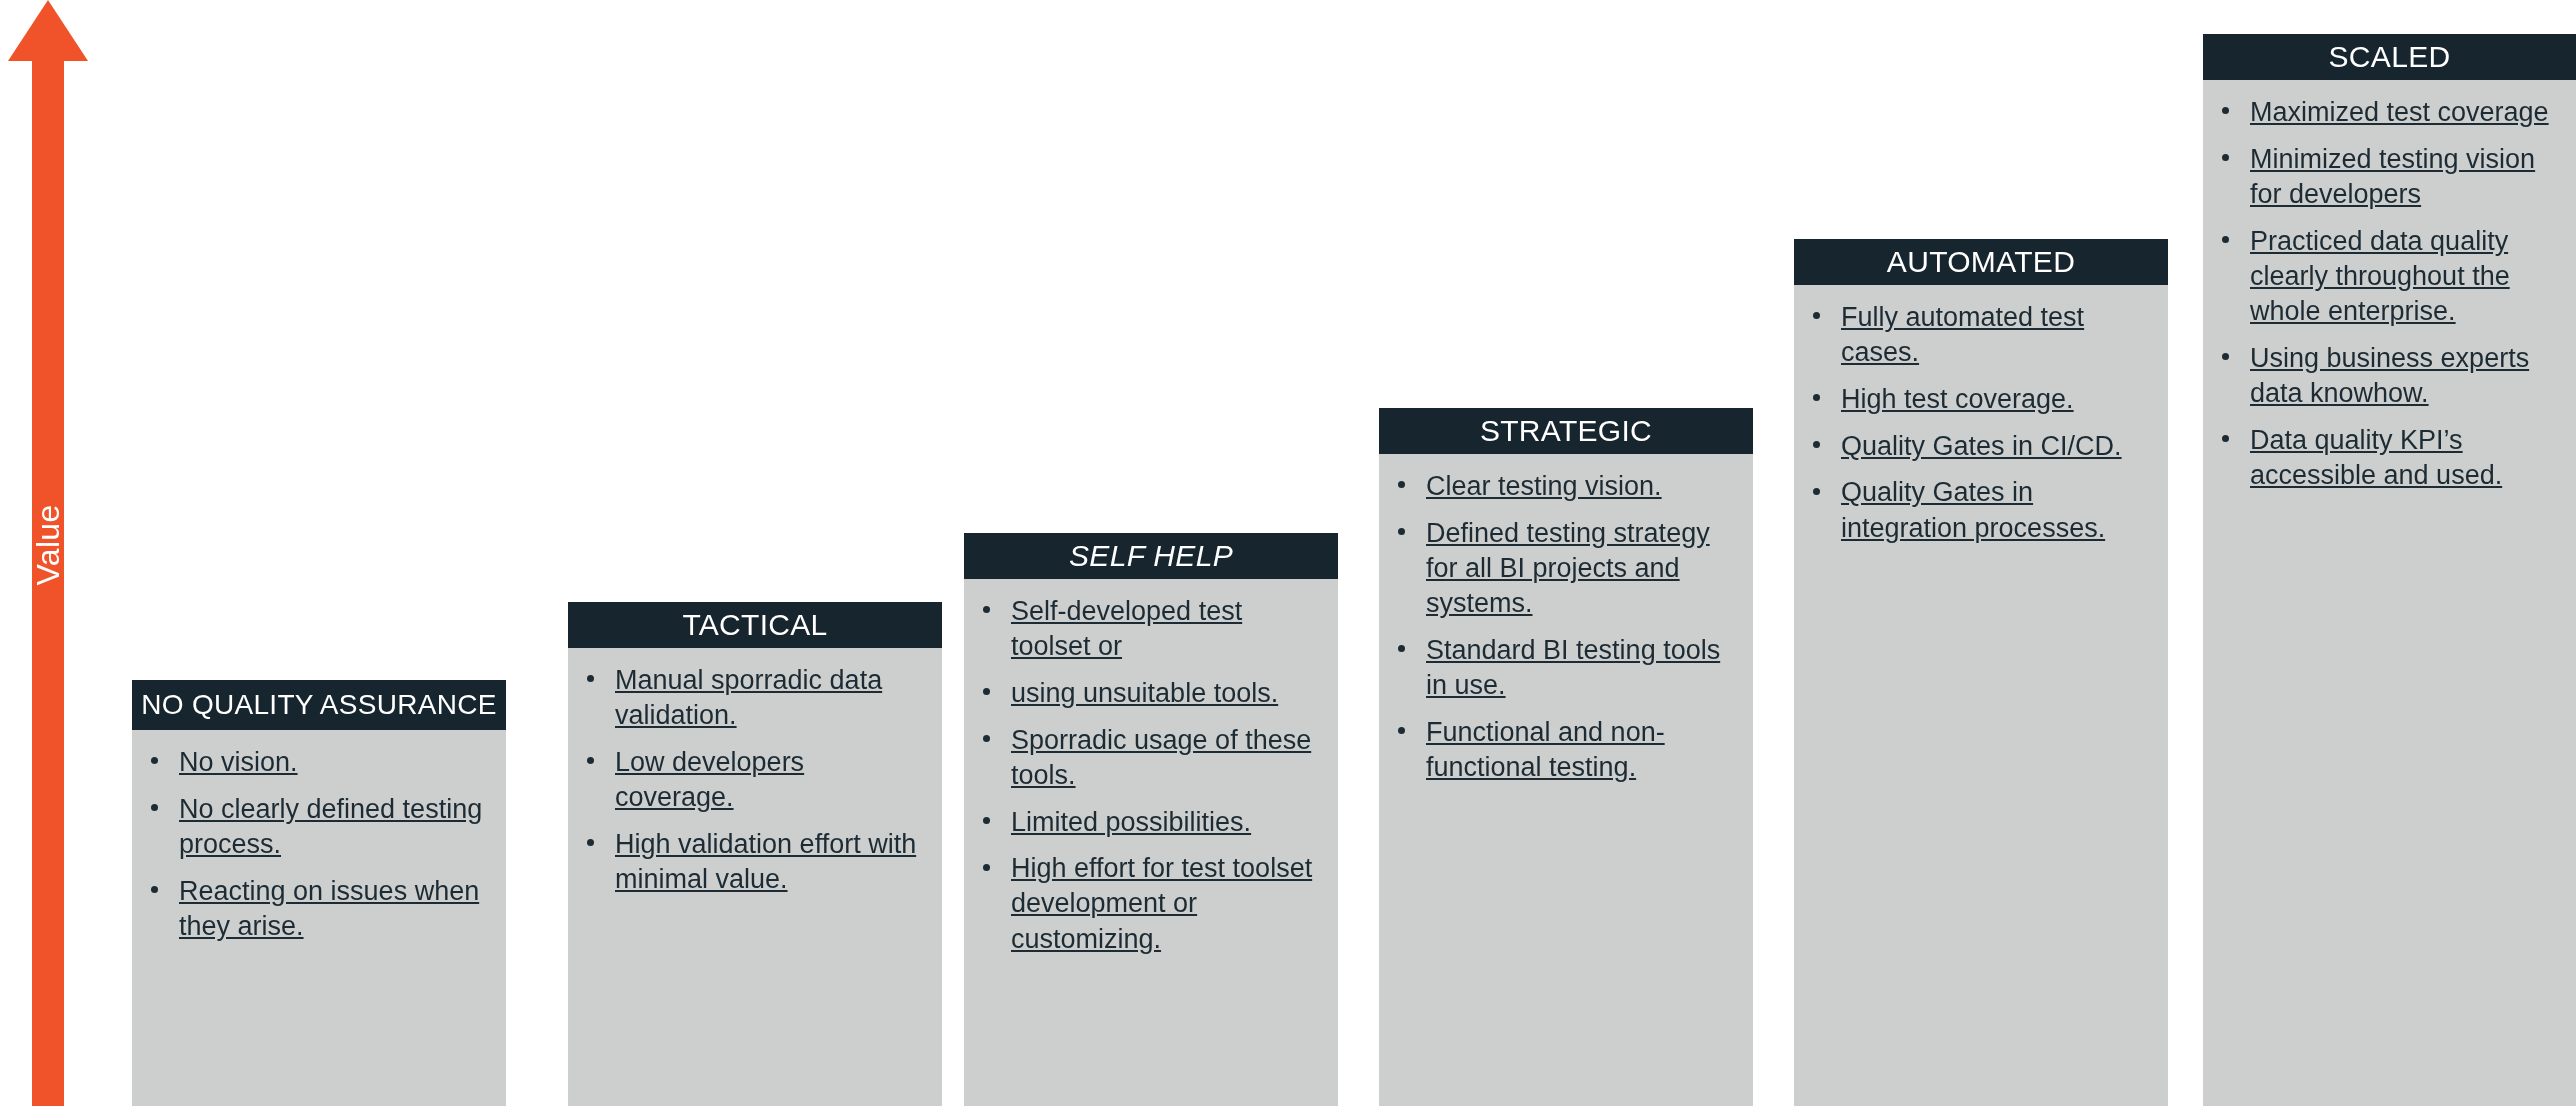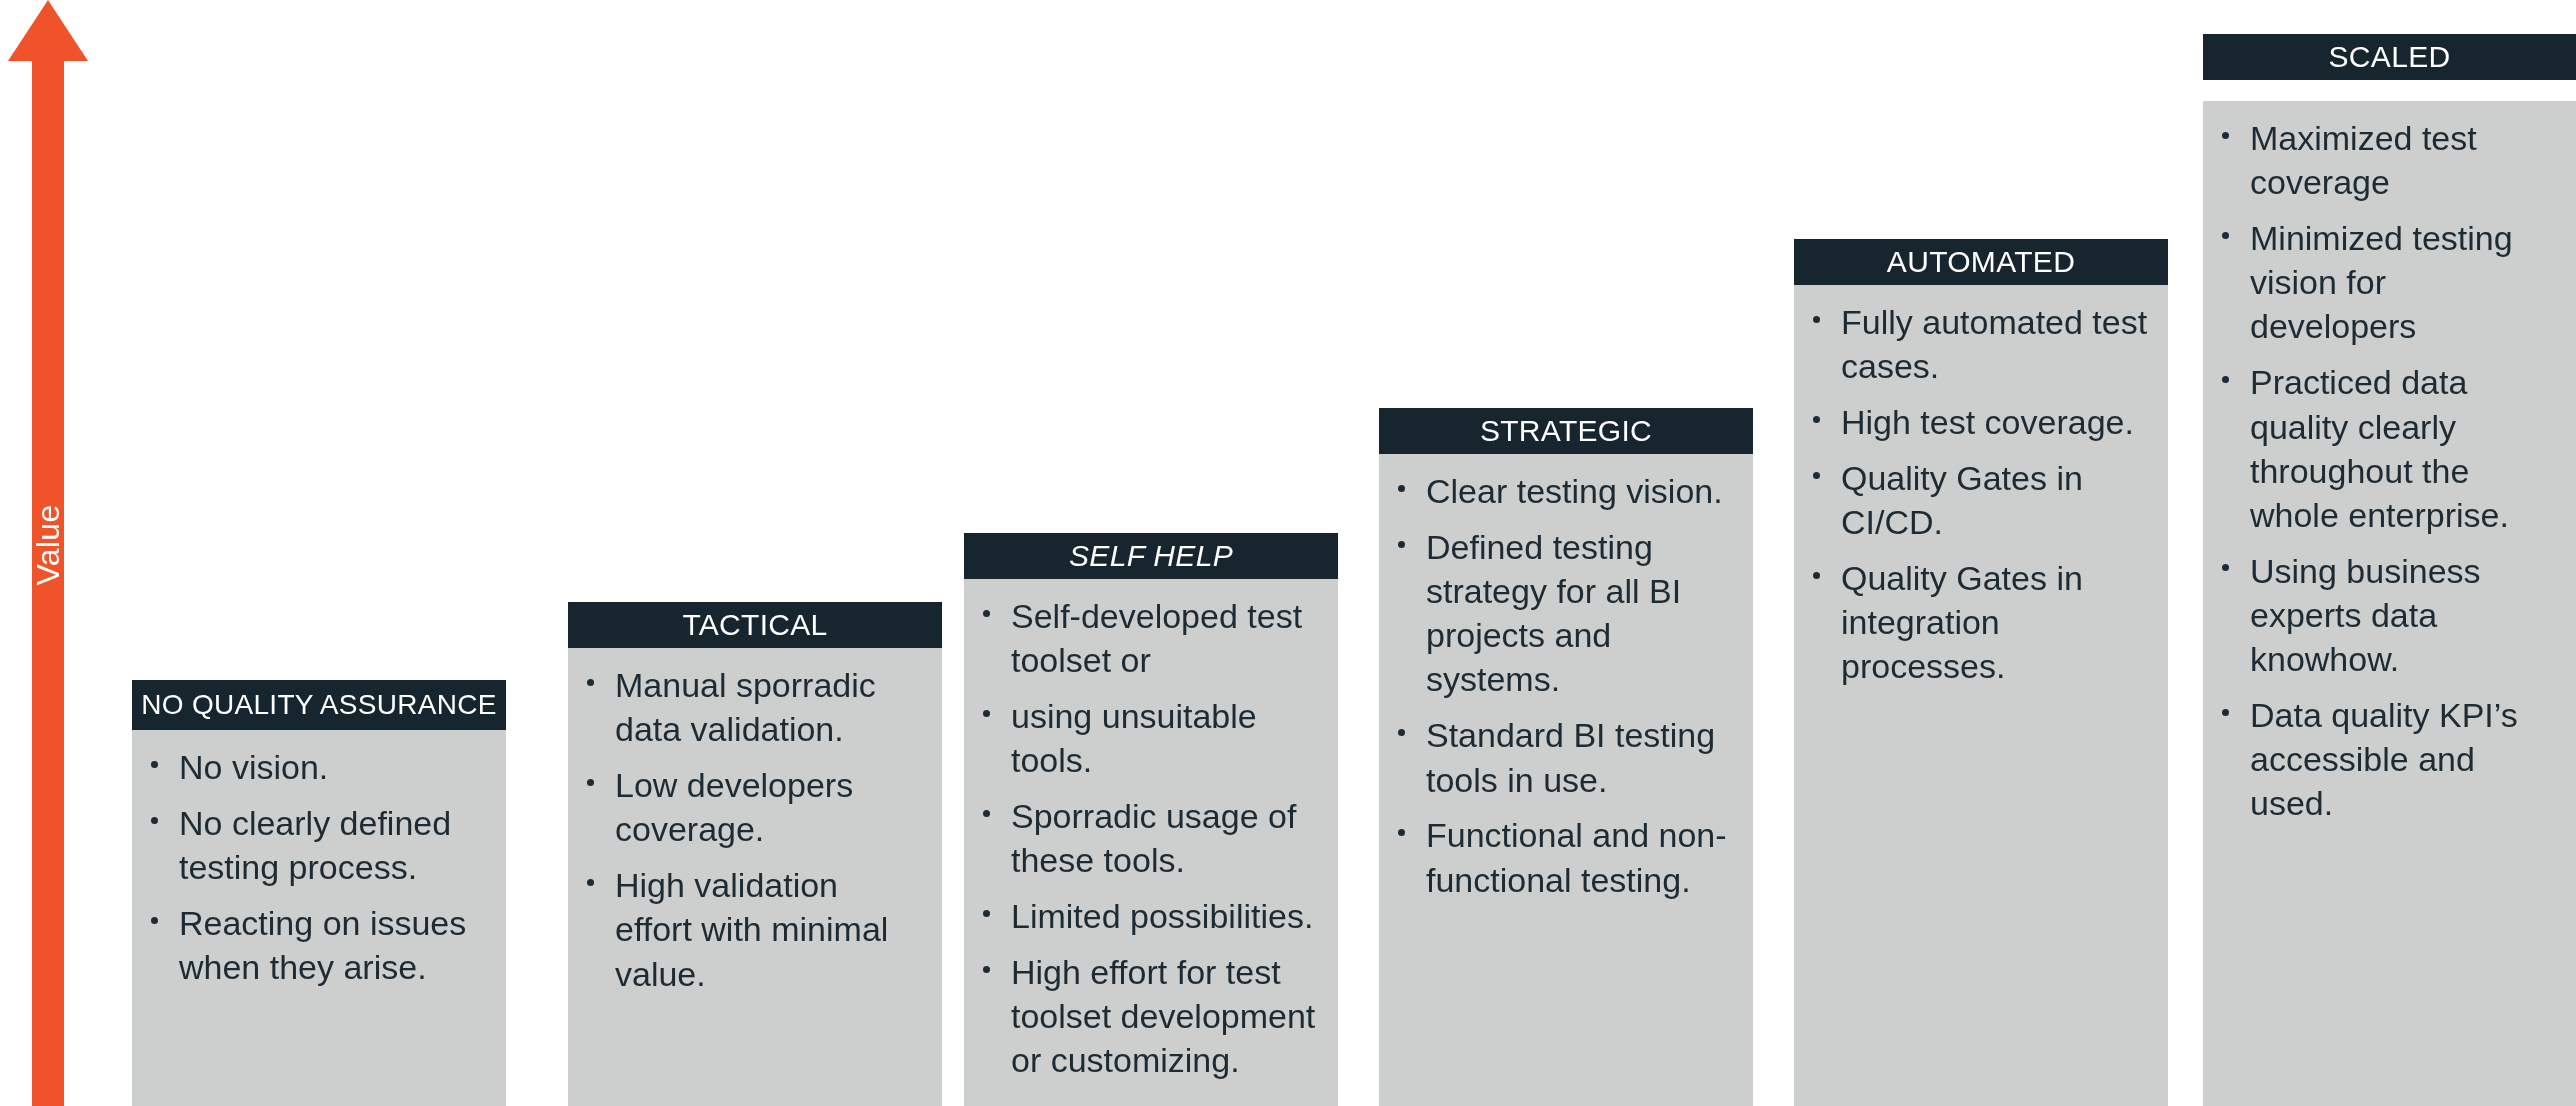--- a/index.html
+++ b/index.html
@@ -88,24 +88,25 @@
     padding: 15px 18px 7px 15px;
   }
   .bullet-list {
     list-style: none;
     margin: 0;
     padding: 0;
   }
   .bullet-item {
     position: relative;
     color: #1d2b34;
-    font-size: 34px;
+    font-size: 27px;
     line-height: 1.30;
     padding-left: 32px;
     margin-bottom: 11.7px;
+    text-decoration: underline;
   }
   .bullet-item:last-child { margin-bottom: 0; }
   .bullet-dot {
     position: absolute;
     left: 4.1px;
     top: 0.46em;
     width: 7px;
     height: 7px;
     border-radius: 50%;
     background: #1d2b34;
@@ -117,21 +118,21 @@
   #stage-2 { left: 964px; width: 374px; }
   #stage-3 { left: 1379px; width: 374px; }
   #stage-4 { left: 1794px; width: 374px; margin-top: 42px; }
   #stage-5 { left: 2203px; width: 373px; }
 
   #stage-0 { height: 427px; border-radius: 28px; }
   #stage-1 { height: 505px; }
   #stage-2 { height: 574px; }
   #stage-3 { height: 719px; }
   #stage-4 { height: 868px; }
-  #stage-5 { height: 1073px; gap: 21px; }
+  #stage-5 { height: 1073px; }
 
   #stage-0 .stage-header { height: 50px; font-size: 28px; }
   #stage-1 .stage-header { height: 46px; }
   #stage-2 .stage-header { height: 46px; font-style: italic; }
   #stage-3 .stage-header { height: 46px; margin-top: 20px; }
   #stage-4 .stage-header { height: 46px; }
   #stage-5 .stage-header { height: 46px; }
 </style>
 </head>
 <body>

